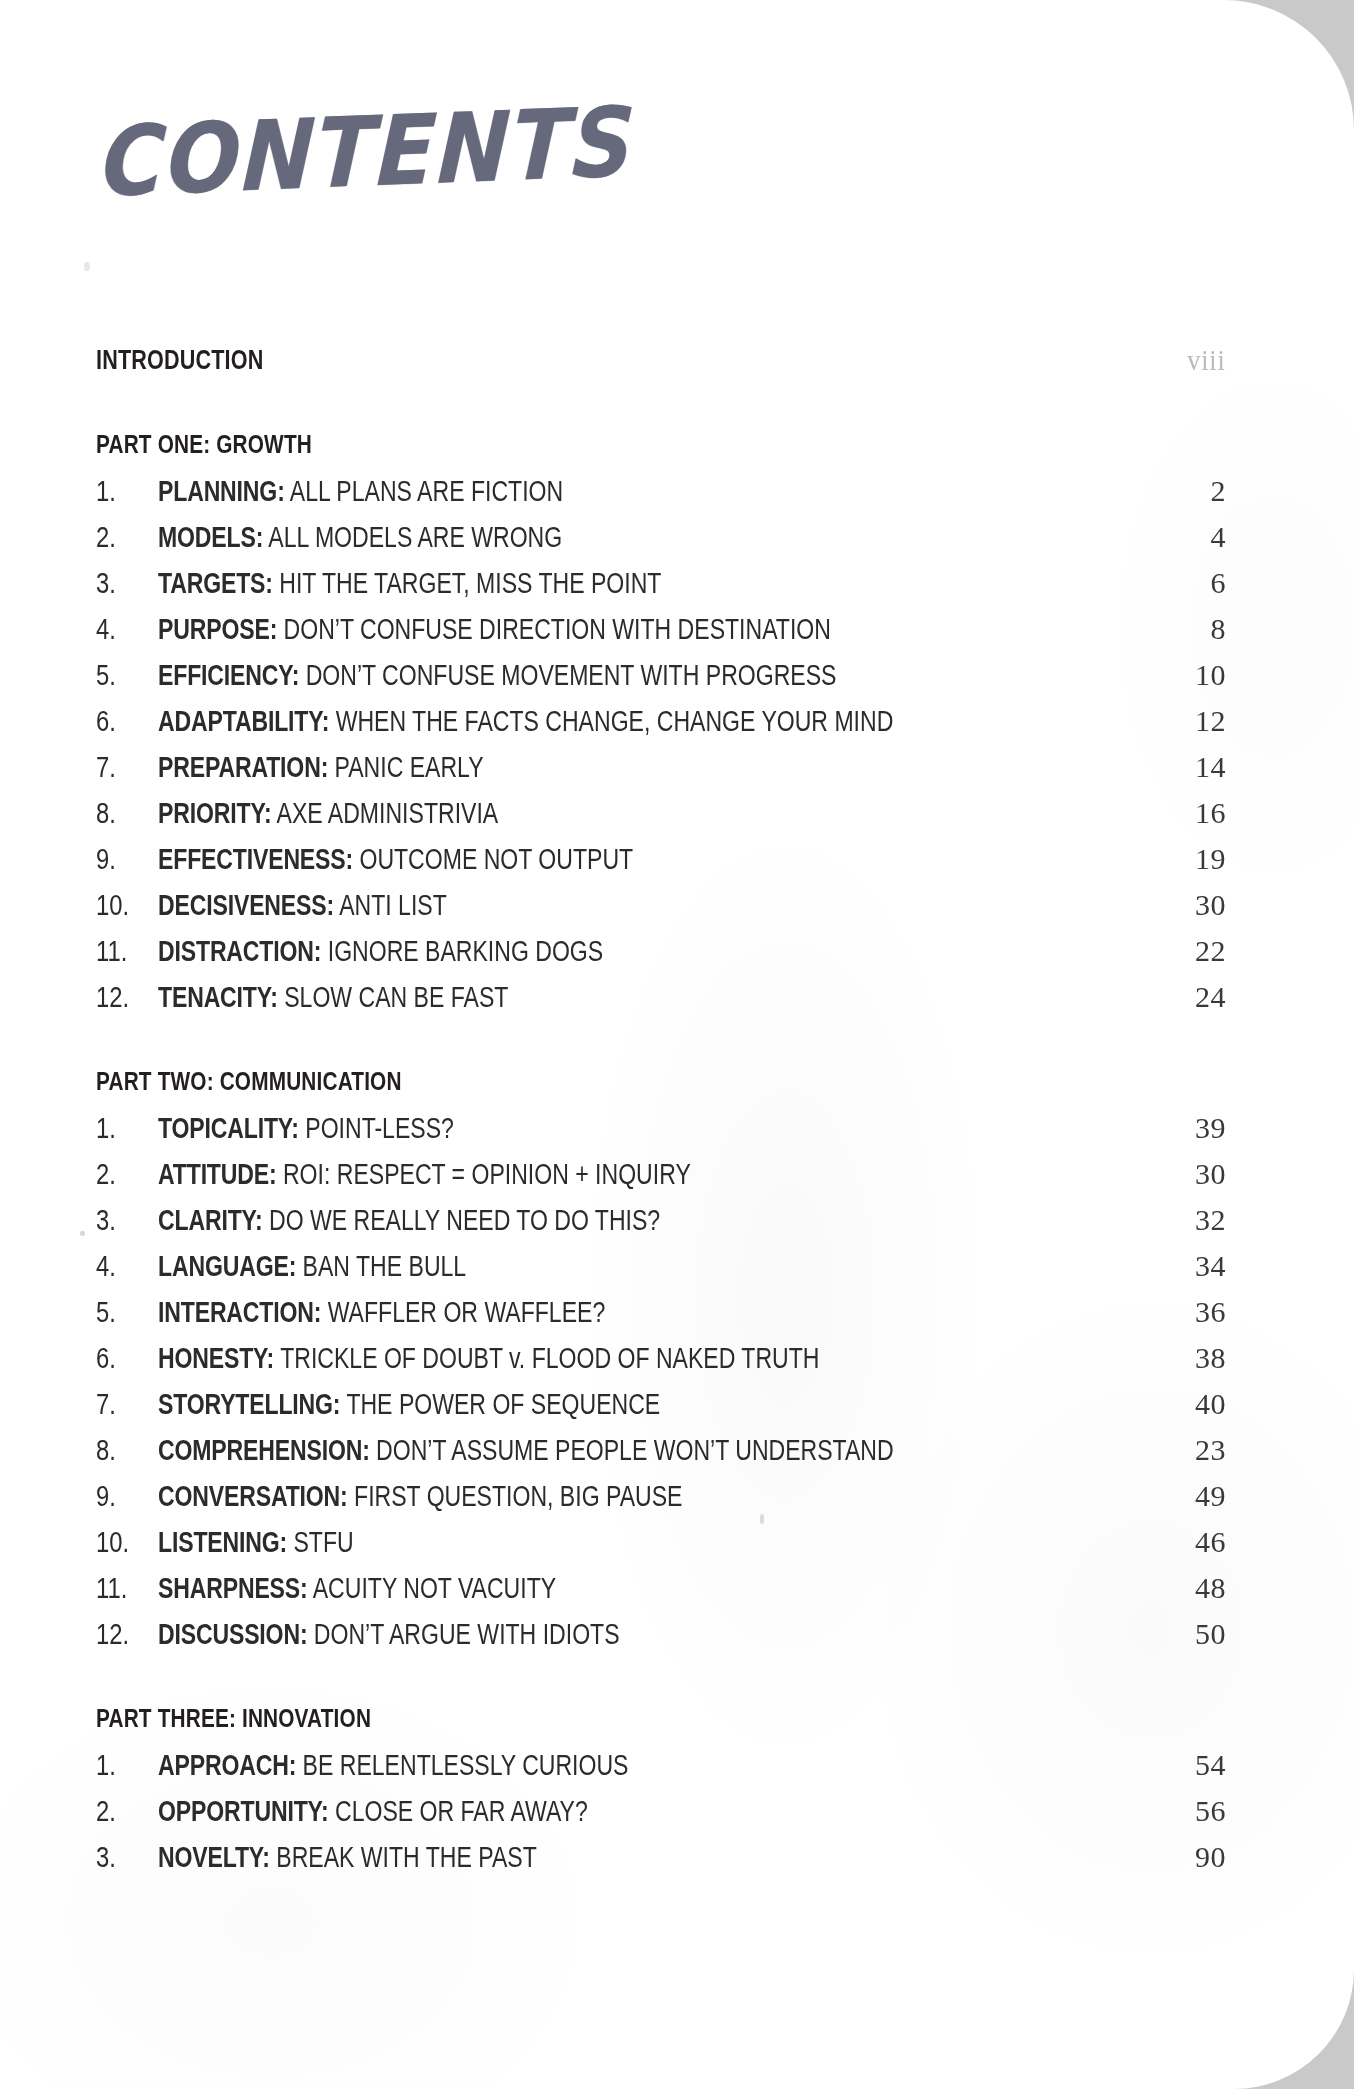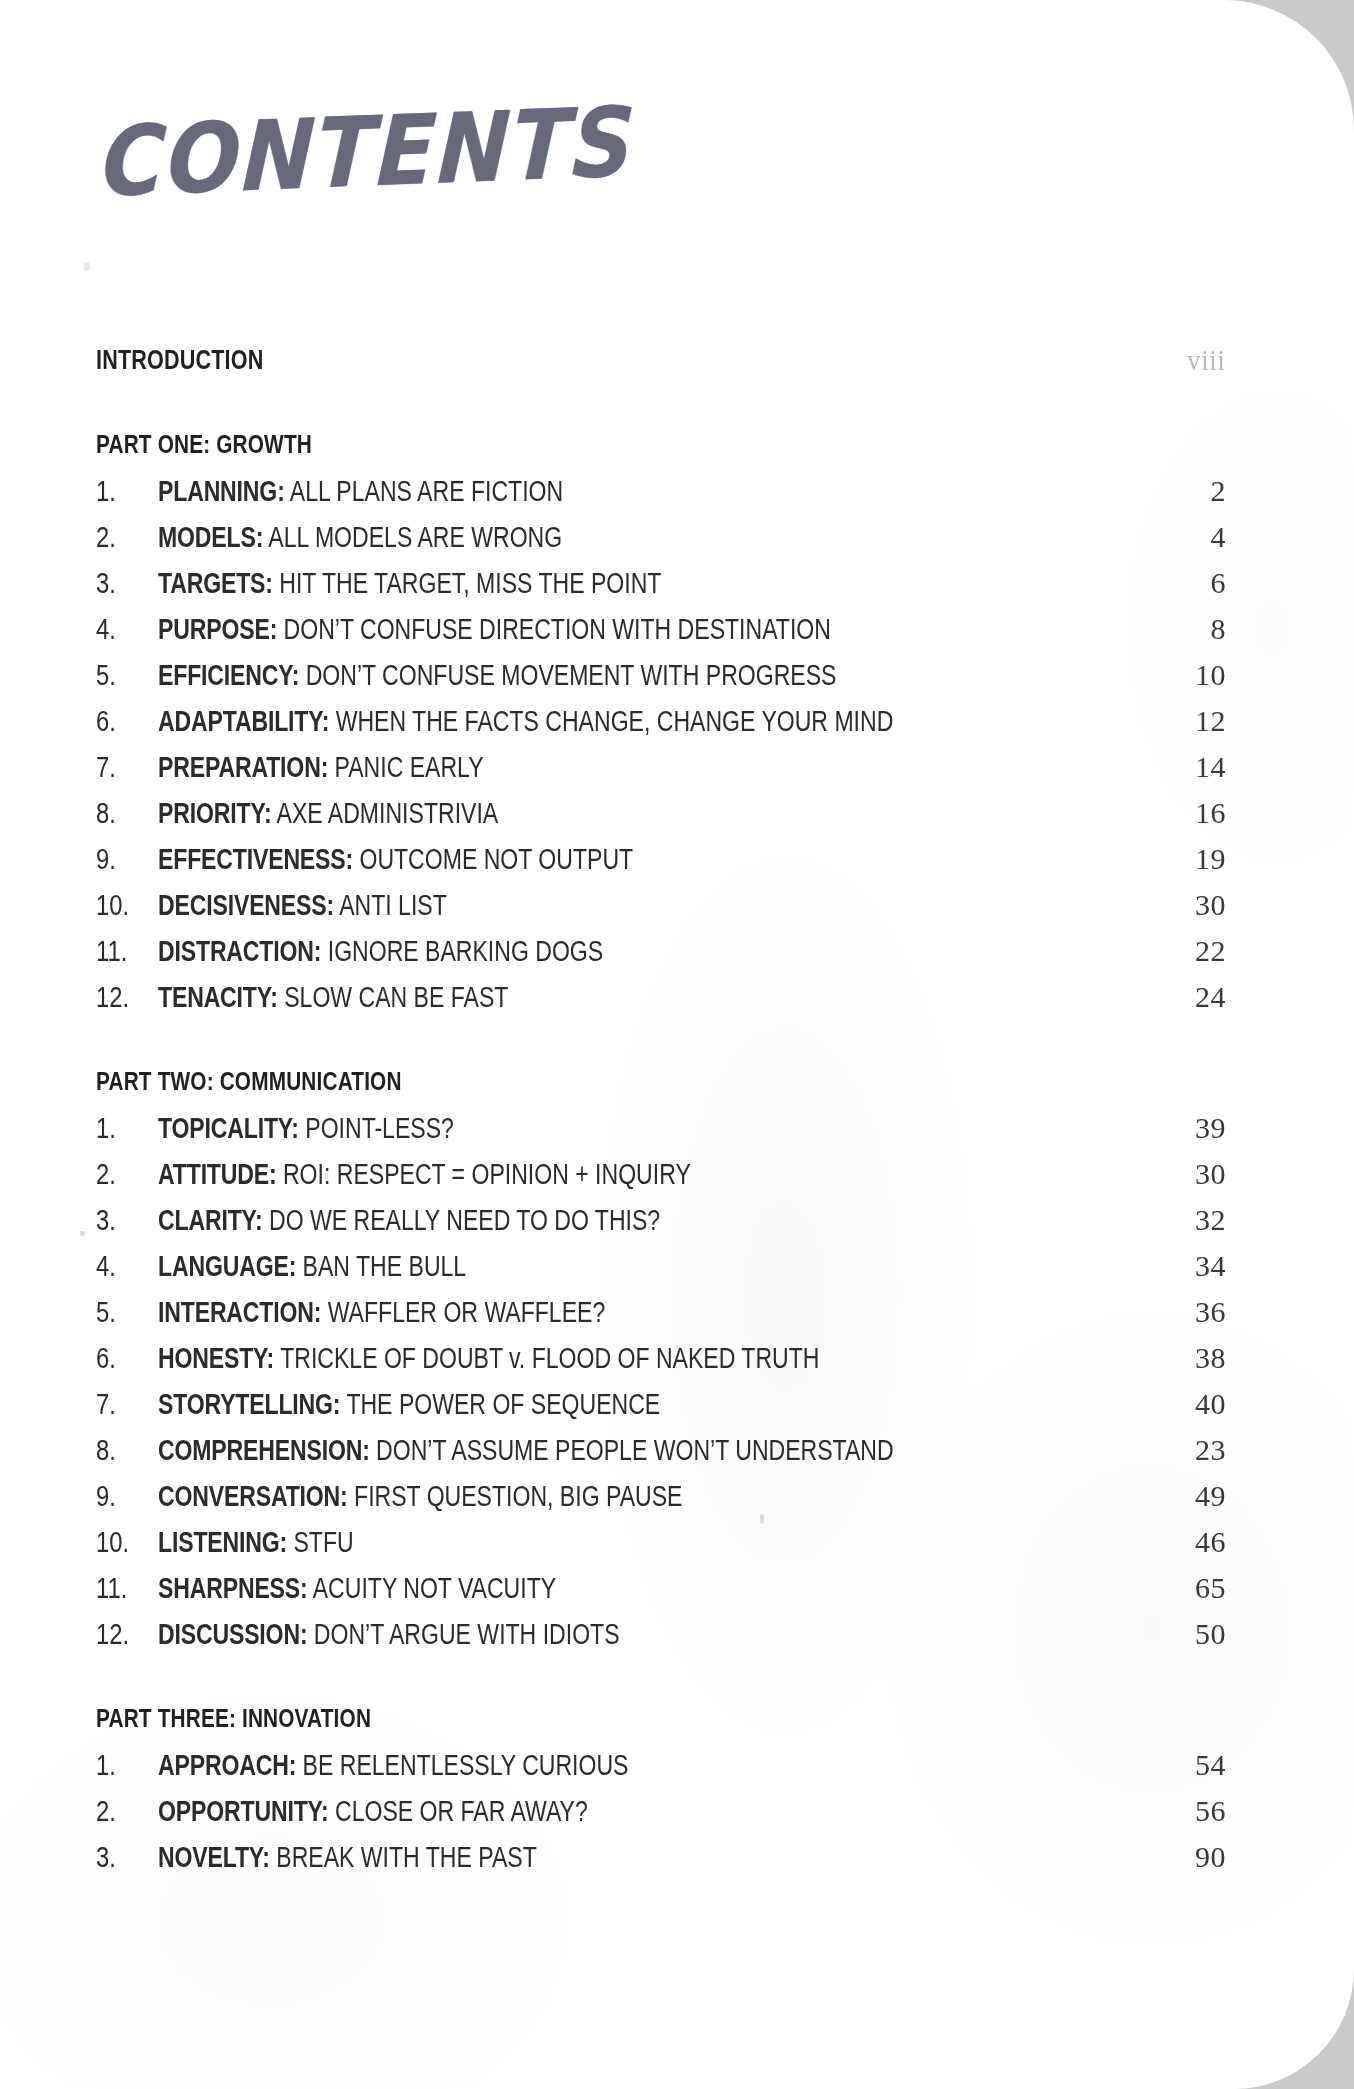--- a/index.html
+++ b/index.html
@@ -313,21 +313,21 @@
               <span class="entry-page">49</span>
             </div>
             <div class="entry">
               <span class="num">10.</span>
               <span class="entry-text"><span class="kw">LISTENING:</span> <span>STFU</span></span>
               <span class="entry-page">46</span>
             </div>
             <div class="entry">
               <span class="num">11.</span>
               <span class="entry-text"><span class="kw">SHARPNESS:</span> <span>ACUITY NOT VACUITY</span></span>
-              <span class="entry-page">65</span>
+              <span class="entry-page">48</span>
             </div>
             <div class="entry">
               <span class="num">12.</span>
               <span class="entry-text"><span class="kw">DISCUSSION:</span> <span>DON’T ARGUE WITH IDIOTS</span></span>
               <span class="entry-page">50</span>
             </div>
           </div>
           <div class="part">
             <div class="part-title">PART THREE: INNOVATION</div>
             <div class="entry">

